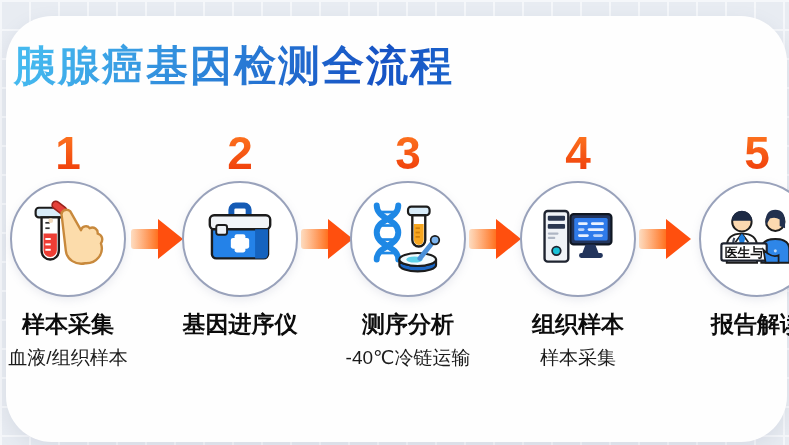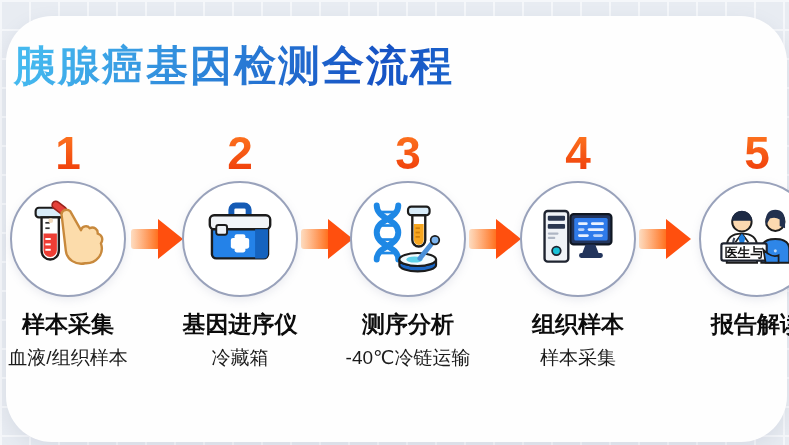--- a/index.html
+++ b/index.html
@@ -91,21 +91,20 @@
         <rect x="30" y="7" width="16" height="13" rx="4" fill="none" stroke="#155bb5" stroke-width="5.5"></rect>
         <rect x="10" y="16" width="56" height="13" rx="4" fill="#f2f5f8" stroke="#1c1c1c" stroke-width="2.2"></rect>
         <path d="M12,29 h52 v23 a4 4 0 0 1 -4 4 h-44 a4 4 0 0 1 -4,-4 Z" fill="#2482e8" stroke="#1c1c1c" stroke-width="2.2"></path>
         <path d="M52,29 h12 v23 a4 4 0 0 1 -4 4 h-8 Z" fill="#1563bf"></path>
         <rect x="33" y="33.5" width="10" height="17" rx="2" fill="#ffffff"></rect>
         <rect x="29.5" y="37" width="17" height="10" rx="2" fill="#ffffff"></rect>
         <rect x="16" y="25" width="10" height="9" rx="2" fill="#eef2f6" stroke="#1c1c1c" stroke-width="1.8"></rect>
       </svg>
     </div>
     <div class="label">基因进序仪</div>
-    <div class="sub">冷藏箱</div>
   </div>
 
   <div class="arrow" style="left:300px;">
     <div class="shaft"></div>
       <div class="head"></div>
   </div>
 
   <div class="step" style="left:328px;">
     <div class="num">3</div>
     <div class="circle">

